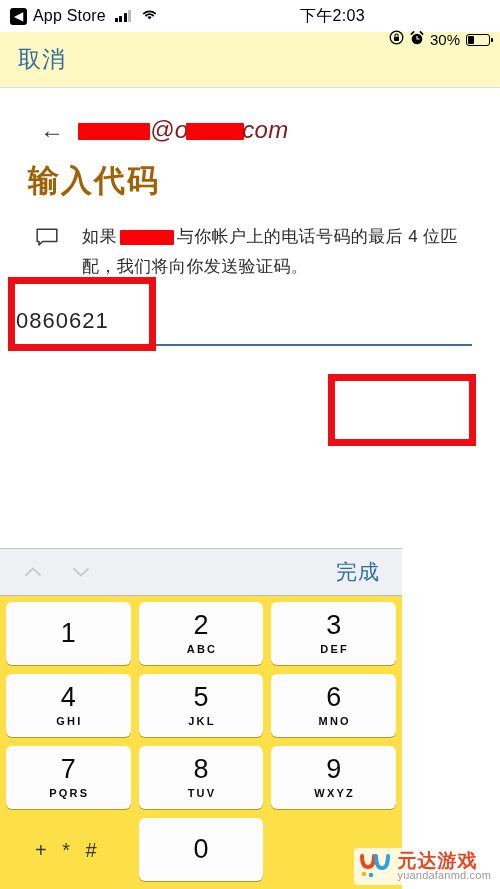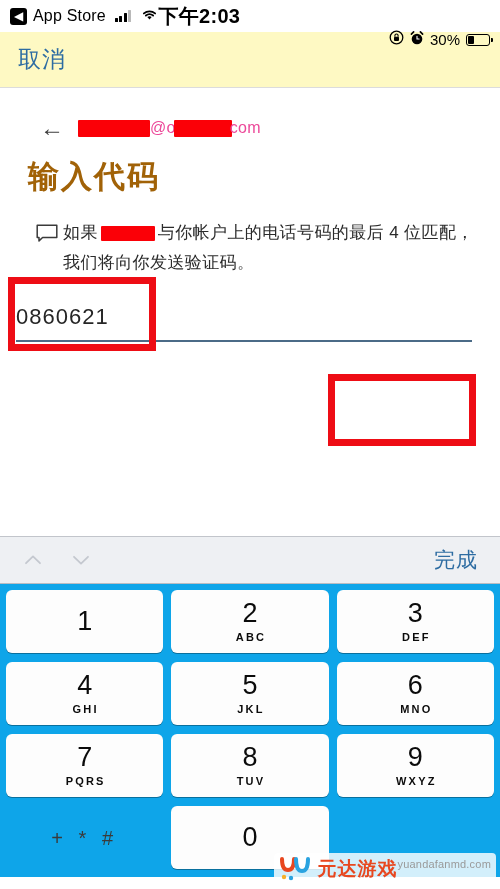--- a/index.html
+++ b/index.html
@@ -55,23 +55,23 @@
   }
   .signal-bars i { width: 3px; background: #000; border-radius: .5px; display: block; }
   .signal-bars i:nth-child(1) { height: 4px; }
   .signal-bars i:nth-child(2) { height: 6.5px; }
   .signal-bars i:nth-child(3) { height: 9px; }
   .signal-bars i:nth-child(4) { height: 12px; background: #b9b9b9; }
   .wifi-icon { margin-left: 4px; display: block; }
 
   .sb-center {
     flex: 1 1 auto;
-    text-align: left;
-    font-size: 20px;
-    font-weight: 700;
+    text-align: right;
+    font-size: 16px;
+    font-weight: 400;
     letter-spacing: .3px;
     padding-right: 24px;
   }
   .sb-right {
     display: flex;
     align-items: center;
     gap: 6px;
     flex: 0 0 auto;
     margin-top: 47px;
   }
@@ -132,46 +132,47 @@
     align-items: center;
     gap: 14px;
     padding: 28px 0 0 40px;
   }
   .back-arrow {
     font-size: 24px;
     color: #3b3b3b;
     line-height: 1;
   }
   .account-email {
-    font-size: 16px;
-    color: #ec4899;
+    font-size: 24px;
+    color: #7f1d1d;
     letter-spacing: .3px;
     position: relative;
     white-space: nowrap;
+    font-style: italic;
   }
   .redact {
     display: inline-block;
     background: #fb0007;
     vertical-align: middle;
     border-radius: 1px;
   }
   .redact.r1 { width: 72px; height: 17px; }
   .redact.r2 { width: 58px; height: 17px; margin: 0 -2px; }
 
   .page-title {
     font-size: 31px;
     font-weight: 700;
     color: #a16207;
     letter-spacing: 2px;
     padding: 16px 0 0 28px;
   }
 
   .info-row {
     display: flex;
-    gap: 5px;
+    gap: 24px;
     padding: 20px 20px 0 36px;
   }
   .bubble-icon {
     flex: 0 0 auto;
     margin-top: 6px;
   }
   .info-text {
     font-size: 17px;
     line-height: 30px;
     color: #2b2b2b;
@@ -224,23 +225,23 @@
     pointer-events: none;
     z-index: 5;
   }
   .annot-code  { left: 8px;  top: 189px; width: 148px; height: 74px; }
   .annot-verify{ left: 328px; top: 286px; width: 148px; height: 72px; }
 
   
   .keyboard {
     position: absolute;
     left: 0;
-    bottom: 12px;
-    width: 500px;
-    background: #0ea5e9;
+    bottom: 0;
+    width: 402px;
+    background: #fde047;
   }
   .kb-toolbar {
     height: 48px;
     background: #eef0f3;
     border-top: 1px solid #c2c5cb;
     border-bottom: 1px solid #b9bcc2;
     display: flex;
     align-items: center;
     padding: 0 22px;
     box-sizing: border-box;
@@ -311,21 +312,21 @@
     bottom: 4px;
     display: flex;
     align-items: center;
     gap: 5px;
     z-index: 20;
     background: rgba(255,255,255,.82);
     border-radius: 4px;
     padding: 3px 5px;
   }
   .wm-mark { display: flex; align-items: center; gap: 1px; }
-  .wm-text { display: flex; flex-direction: row; line-height: 1.05; }
+  .wm-text { display: flex; flex-direction: column; line-height: 1.05; }
   .wm-cn {
     font-size: 19px;
     font-weight: 700;
     color: #e8471f;
     letter-spacing: 1px;
   }
   .wm-url {
     font-size: 11px;
     color: #9a9a9a;
     letter-spacing: .2px;

